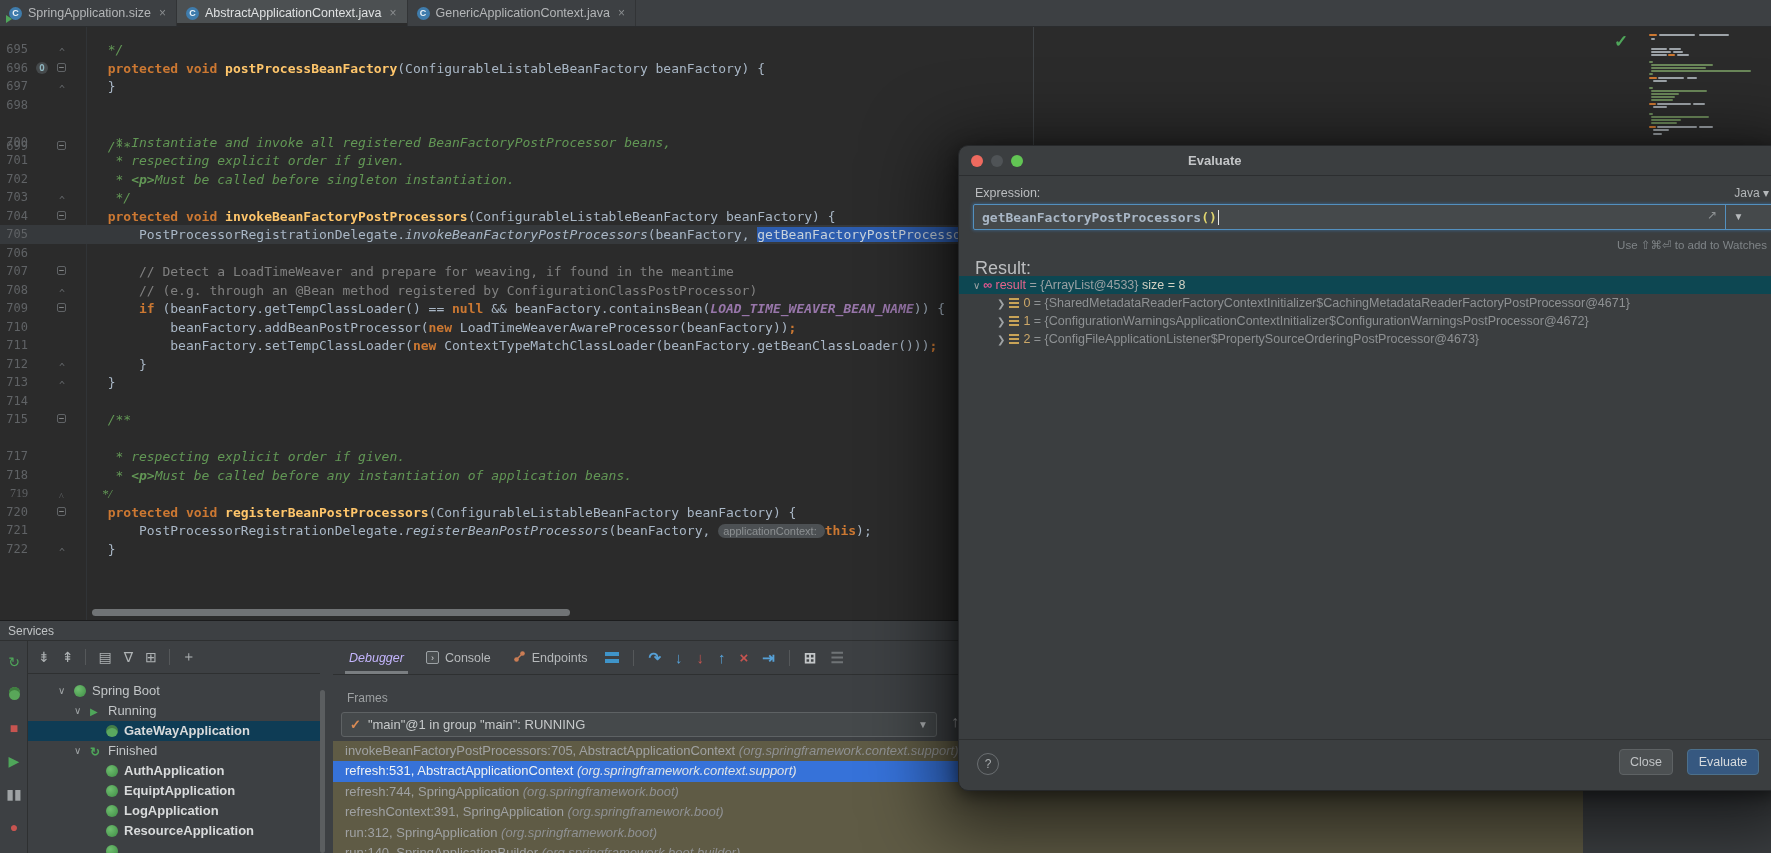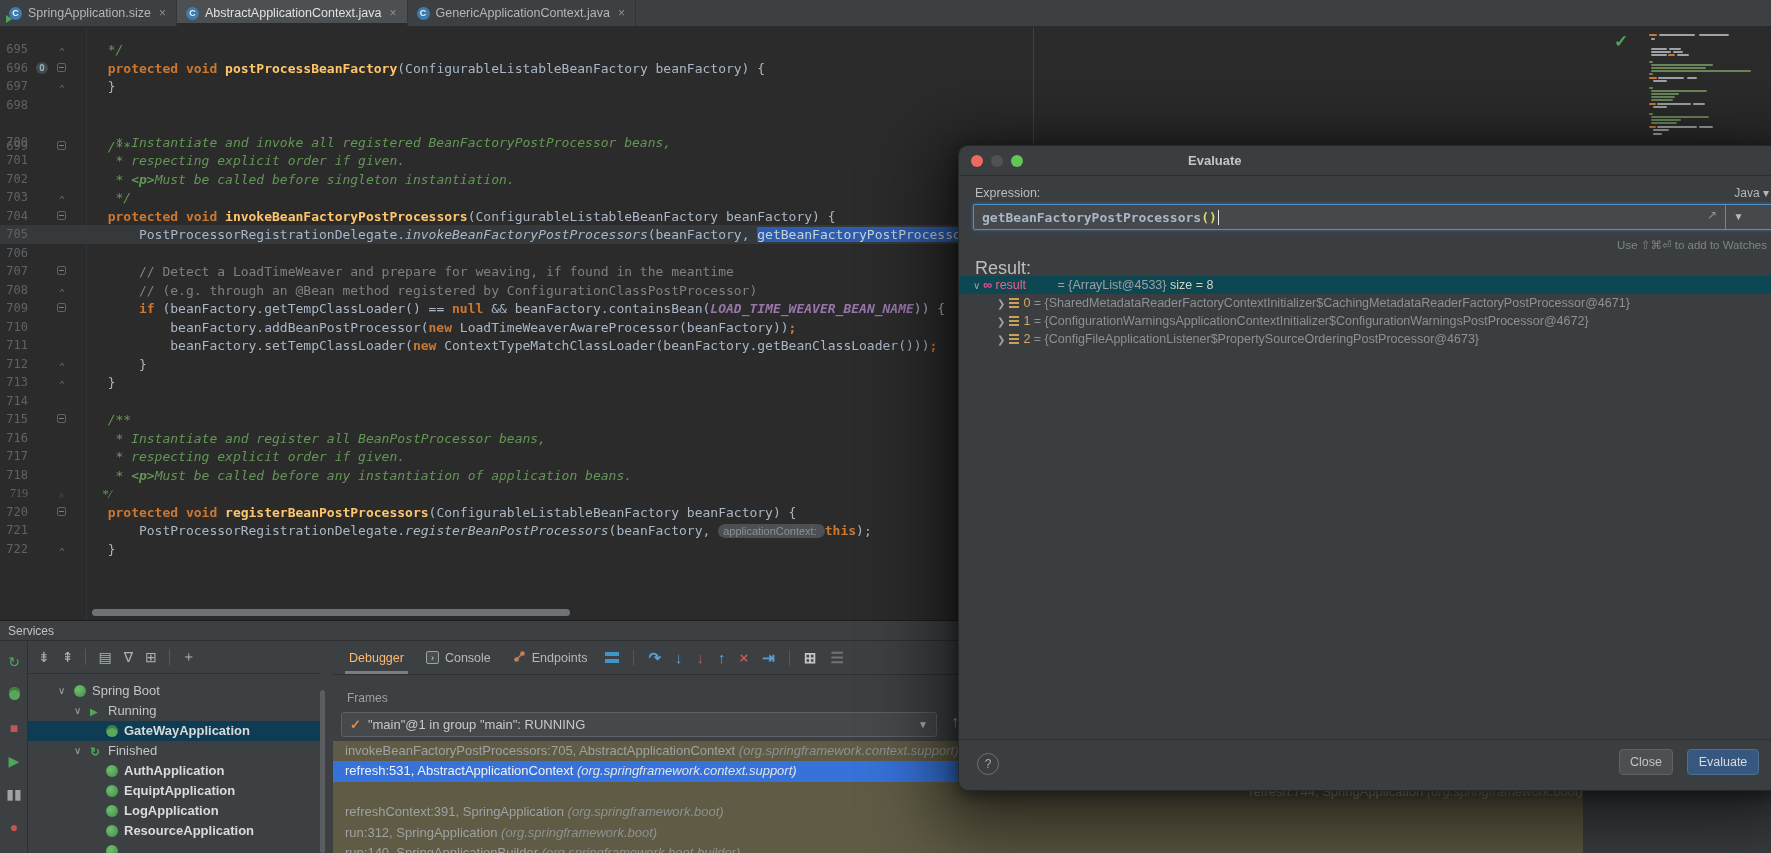--- a/index.html
+++ b/index.html
@@ -70,21 +70,21 @@
   .tico.rerun { background:none; } .tico.rerun::before { content:"↻"; color:#4fa65a; font-weight:bold; font-size:12px; position:relative; top:-3px; }
   .tico.bug { border-radius:6px; background:#5ba85f; box-shadow:inset 0 3px 0 rgba(0,0,0,.25); }
   .tlabel { color:#c2c5c7; } .tlabel.b { font-weight:bold; color:#d8dadb; }
   .vscroll { position:absolute; left:320px; top:49px; width:5px; bottom:0; background:#5b5e60; border-radius:3px; }
 
   
   .dbg-pane { position:absolute; left:333px; top:0; right:0; bottom:0; background:#3d4043; }
   .dbg-tabs { position:absolute; left:0; top:0; right:0; height:34px; border-bottom:1px solid #2e3031;
               display:flex; align-items:center; gap:14px; padding-left:12px; font-size:12.5px; }
   .dtab { position:relative; display:flex; align-items:center; gap:6px; height:100%; padding:0 4px; color:#b6b9bb; cursor:pointer; }
-  .dtab.active { color:#fdba74; } .dtab.active::after { content:""; position:absolute; left:0; right:0; bottom:0; height:3px; background:#7a7e81; }
+  .dtab.active { color:#c4b5fd;font-style:italic; } .dtab.active::after { content:""; position:absolute; left:0; right:0; bottom:0; height:3px; background:#7a7e81; }
   .conico { width:13px; height:13px; border-radius:2px; background:#494d4f; border:1px solid #9da2a5;
             color:#d6d9da; font-size:9px; line-height:12px; text-align:center; }
   .dbgico { font-size:15px; font-weight:bold; cursor:pointer; }
   .threads-bars { display:inline-block; width:14px; height:11px;
                   background:linear-gradient(#3f94c9 0 4px, #3d4043 4px 7px, #3f94c9 7px 11px); }
   .frames-label { position:absolute; left:14px; top:50px; font-size:12px; color:#9da0a2; }
   .thread-combo { position:absolute; left:8px; top:71px; width:596px; height:25px; background:#45494b;
                   border:1px solid #5e6264; border-radius:3px; display:flex; align-items:center; gap:7px;
                   padding:0 8px; font-size:13px; color:#c7cacb; cursor:pointer; }
   .combo-check { color:#d98a54; font-weight:bold; }
@@ -114,21 +114,21 @@
   .fld-expand { position:absolute; right:62px; top:62px; color:#8e9294; font-size:12px; cursor:pointer; }
   .fld-drop { position:absolute; right:28px; top:59px; width:26px; height:24px; border-left:1px solid #5390bf;
               color:#b7babc; font-size:10px; text-align:center; line-height:24px; cursor:pointer; }
   .watch-hint { position:absolute; right:12px; top:92px; font-size:11.5px; color:#7f8487; }
   .result-label { position:absolute; left:16px; top:112px; font-size:18px; color:#bcbec0; }
   .rtree { position:absolute; left:0; top:130px; right:0; font-size:12.5px; }
   .rrow { position:absolute; left:0; right:0; height:18px; line-height:18px; white-space:nowrap; cursor:pointer; }
   .rrow .chv { color:#9fa3a5; font-size:10px; }
   .rrow.root { background:#0d4752; }
   .inf { color:#e0578f; font-weight:bold; }
-  .rname { color:#e8658c; } .req { color:#9aa0a3;padding-left:28px; } .rsize { color:#d3d2c4; }
+  .rname { color:#e8658c; } .req { color:#9aa0a3; } .rsize { color:#d3d2c4; }
   .vbars { display:inline-block; width:10px; height:10px; margin:0 4px -1px 4px;
            background:repeating-linear-gradient(#c8a357 0 2px, transparent 2px 4px); }
   .ridx { color:#cda869; } .rval { color:#8e9193; }
   .dlg-footer { position:absolute; left:0; right:0; top:593px; bottom:0; border-top:1px solid #2e3031; }
   .help-btn { position:absolute; left:18px; top:13px; width:22px; height:22px; border-radius:50%;
               border:1px solid #6a6e71; color:#a8acae; text-align:center; line-height:21px; font-size:12px; cursor:pointer; }
   .btn { position:absolute; top:9px; height:26px; border-radius:4px; font-size:12.5px; text-align:center;
          line-height:25px; cursor:pointer; }
   .btn.close { left:660px; width:54px; background:#4c5052; border:1px solid #5e6264; color:#c0c3c5; }
   .btn.eval { left:728px; width:72px; background:#365880; border:1px solid #4c708c; color:#d7dbde; }
@@ -174,21 +174,20 @@
       <div class="cl" style="top: 216.5px;"><span class="lnum">706</span><span class="ct"></span></div>
       <div class="cl" style="top: 235px;"><span class="lnum">707</span><span class="foldm">−</span><span class="ct"><span class="lc">      // Detect a LoadTimeWeaver and prepare for weaving, if found in the meantime</span></span></div>
       <div class="cl" style="top: 253.5px;"><span class="lnum">708</span><span class="foldend">^</span><span class="ct"><span class="lc">      // (e.g. through an @Bean method registered by ConfigurationClassPostProcessor)</span></span></div>
       <div class="cl" style="top: 272px;"><span class="lnum">709</span><span class="foldm">−</span><span class="ct"><span class="d">      </span><span class="kw">if</span><span class="d"> (beanFactory.getTempClassLoader() == </span><span class="kw">null</span><span class="d"> &amp;&amp; beanFactory.containsBean(</span><span class="f">LOAD_TIME_WEAVER_BEAN_NAME</span><span class="d">)) {</span></span></div>
       <div class="cl" style="top: 290.5px;"><span class="lnum">710</span><span class="ct"><span class="d">          beanFactory.addBeanPostProcessor(</span><span class="kw">new</span><span class="d"> LoadTimeWeaverAwareProcessor(beanFactory))</span><span class="kw">;</span></span></div>
       <div class="cl" style="top: 309px;"><span class="lnum">711</span><span class="ct"><span class="d">          beanFactory.setTempClassLoader(</span><span class="kw">new</span><span class="d"> ContextTypeMatchClassLoader(beanFactory.getBeanClassLoader()))</span><span class="kw">;</span></span></div>
       <div class="cl" style="top: 327.5px;"><span class="lnum">712</span><span class="foldend">^</span><span class="ct"><span class="d">      }</span></span></div>
       <div class="cl" style="top: 346px;"><span class="lnum">713</span><span class="foldend">^</span><span class="ct"><span class="d">  }</span></span></div>
       <div class="cl" style="top: 364.5px;"><span class="lnum">714</span><span class="ct"></span></div>
       <div class="cl" style="top: 383px;"><span class="lnum">715</span><span class="foldm">−</span><span class="ct"><span class="cmt">  /**</span></span></div>
-      <div class="cl" style="top: 401.5px;"><span class="lnum">716</span><span class="ct"><span class="cmt">   * Instantiate and register all BeanPostProcessor beans,</span></span></div>
       <div class="cl" style="top: 420px;"><span class="lnum">717</span><span class="ct"><span class="cmt">   * respecting explicit order if given.</span></span></div>
       <div class="cl" style="top: 438.5px;"><span class="lnum">718</span><span class="ct"><span class="cmt">   * </span><span class="cmtb">&lt;p&gt;</span><span class="cmt">Must be called before any instantiation of application beans.</span></span></div>
       <div class="cl" style="top: 457px; font-family: Liberation Serif, serif;"><span class="lnum">719</span><span class="foldend">^</span><span class="ct"><span class="cmt">   */</span></span></div>
       <div class="cl" style="top: 475.5px;"><span class="lnum">720</span><span class="foldm">−</span><span class="ct"><span class="d">  </span><span class="kw">protected void </span><span class="m">registerBeanPostProcessors</span><span class="d">(ConfigurableListableBeanFactory beanFactory) {</span></span></div>
       <div class="cl" style="top: 494px;"><span class="lnum">721</span><span class="ct"><span class="d">      PostProcessorRegistrationDelegate.</span><span class="i">registerBeanPostProcessors</span><span class="d">(beanFactory, </span><span class="hintp">applicationContext: </span><span class="kw">this</span><span class="d">);</span></span></div>
       <div class="cl" style="top: 512.5px;"><span class="lnum">722</span><span class="foldend">^</span><span class="ct"><span class="d">  }</span></span></div>
     </div>
 
   <div class="okcheck">✓</div>
   <div class="minimap" id="minimap">
@@ -332,21 +331,21 @@
       <div class="frames-label">Frames</div>
       <div class="thread-combo">
         <span class="combo-check">✓</span>
         <span>"main"@1 in group "main": RUNNING</span>
         <span class="combo-arrow">▼</span>
       </div>
       <div class="up-ico">↑</div>
       <div class="frames" id="frames">
           <div class="frow" style="top: 0px;"><span>invokeBeanFactoryPostProcessors:705, AbstractApplicationContext </span><span class="pkg">(org.springframework.context.support)</span></div>
           <div class="frow sel" style="top: 20.4px;"><span>refresh:531, AbstractApplicationContext </span><span class="pkg">(org.springframework.context.support)</span></div>
-          <div class="frow" style="top: 40.8px; text-align: right;"><span>refresh:744, SpringApplication </span><span class="pkg">(org.springframework.boot)</span></div>
+          <div class="frow" style="top: 40.8px;"><span>refresh:744, SpringApplication </span><span class="pkg">(org.springframework.boot)</span></div>
           <div class="frow" style="top: 61.2px;"><span>refreshContext:391, SpringApplication </span><span class="pkg">(org.springframework.boot)</span></div>
           <div class="frow" style="top: 81.6px;"><span>run:312, SpringApplication </span><span class="pkg">(org.springframework.boot)</span></div>
           <div class="frow" style="top: 102px;"><span>run:140, SpringApplicationBuilder </span><span class="pkg">(org.springframework.boot.builder)</span></div>
         </div>
     </div>
   </div>
 
   <div class="dialog">
     <div class="dlg-title">
       <span class="tl" style="left:12px; background:#ee6a5f;"></span>

